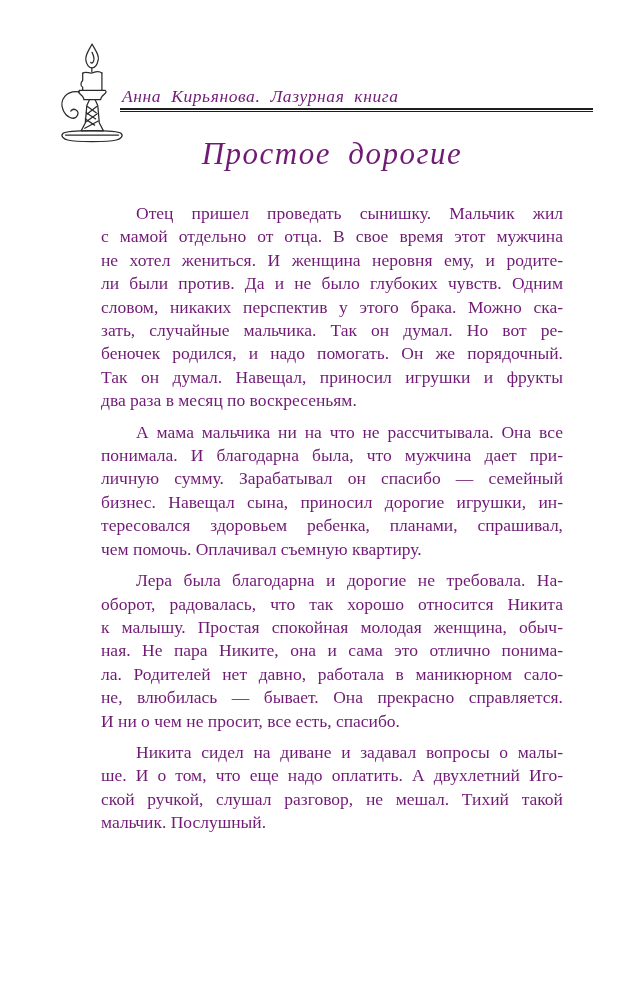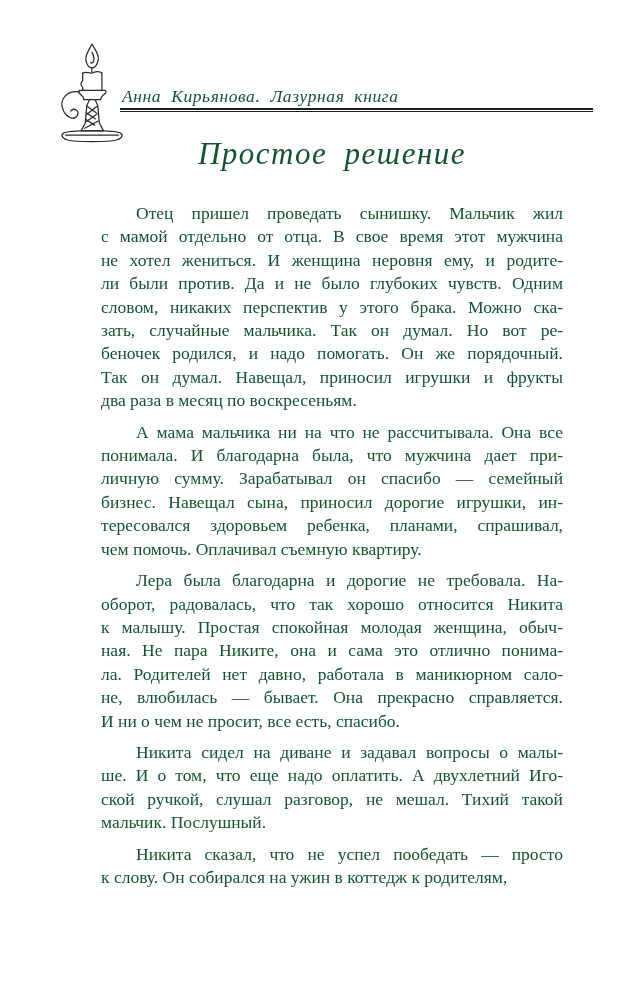--- a/index.html
+++ b/index.html
@@ -1,21 +1,21 @@
 <!DOCTYPE html>
 <html><head>
 <meta charset="utf-8">
 <style>
   html,body { margin:0; padding:0; }
   .page {
     position:relative;
     width:644px; height:908px;
     background:#ffffff;
     font-family:"Liberation Serif","DejaVu Serif",serif;
-    color:#14532d;
+    color:#701a75;
     overflow:hidden;
   }
   .candle {
     position:absolute; left:54px; top:42px;
     width:74px; height:106px;
   }
   .candle svg { width:100%; height:100%; }
   .running-head {
     position:absolute; left:122px; top:86px; width:471px;
     font-style:italic;
@@ -89,21 +89,21 @@
 
       <path d="M8 88 C10 86.3 23 85.2 36 85.2 C49 85.2 62 86.3 64 88 C66.3 90 64 93.2 59.5 94.3 C51 96.4 21 96.4 12.5 94.3 C8 93.2 5.7 90 8 88 Z"></path>
       <path d="M10.5 89.5 L61.5 89.5"></path>
     </svg>
   </div>
 
   <div class="running-head">Анна Кирьянова. Лазурная книга</div>
 
   <div class="head-rule"></div>
 
-  <div class="chapter-title">Простое решение</div>
+  <div class="chapter-title">Простое дорогие</div>
 
   <div class="body-text">
       <div class="para">
         <div class="line first">Отец пришел проведать сынишку. Мальчик жил</div>
         <div class="line">с мамой отдельно от отца. В свое время этот мужчина</div>
         <div class="line">не хотел жениться. И женщина неровня ему, и родите-</div>
         <div class="line">ли были против. Да и не было глубоких чувств. Одним</div>
         <div class="line">словом, никаких перспектив у этого брака. Можно ска-</div>
         <div class="line">зать, случайные мальчика. Так он думал. Но вот ре-</div>
         <div class="line">беночек родился, и надо помогать. Он же порядочный.</div>
@@ -126,21 +126,17 @@
         <div class="line">ла. Родителей нет давно, работала в маникюрном сало-</div>
         <div class="line">не, влюбилась — бывает. Она прекрасно справляется.</div>
         <div class="line last">И ни о чем не просит, все есть, спасибо.</div>
       </div>
       <div class="para">
         <div class="line first">Никита сидел на диване и задавал вопросы о малы-</div>
         <div class="line">ше. И о том, что еще надо оплатить. А двухлетний Иго-</div>
         <div class="line">ской ручкой, слушал разговор, не мешал. Тихий такой</div>
         <div class="line last">мальчик. Послушный.</div>
       </div>
-      <div class="para">
-        <div class="line first">Никита сказал, что не успел пообедать — просто</div>
-        <div class="line last">к слову. Он собирался на ужин в коттедж к родителям,</div>
-      </div>
     </div>
 
   <div class="page-number">8</div>
 
 </div>
 
 </body></html>

